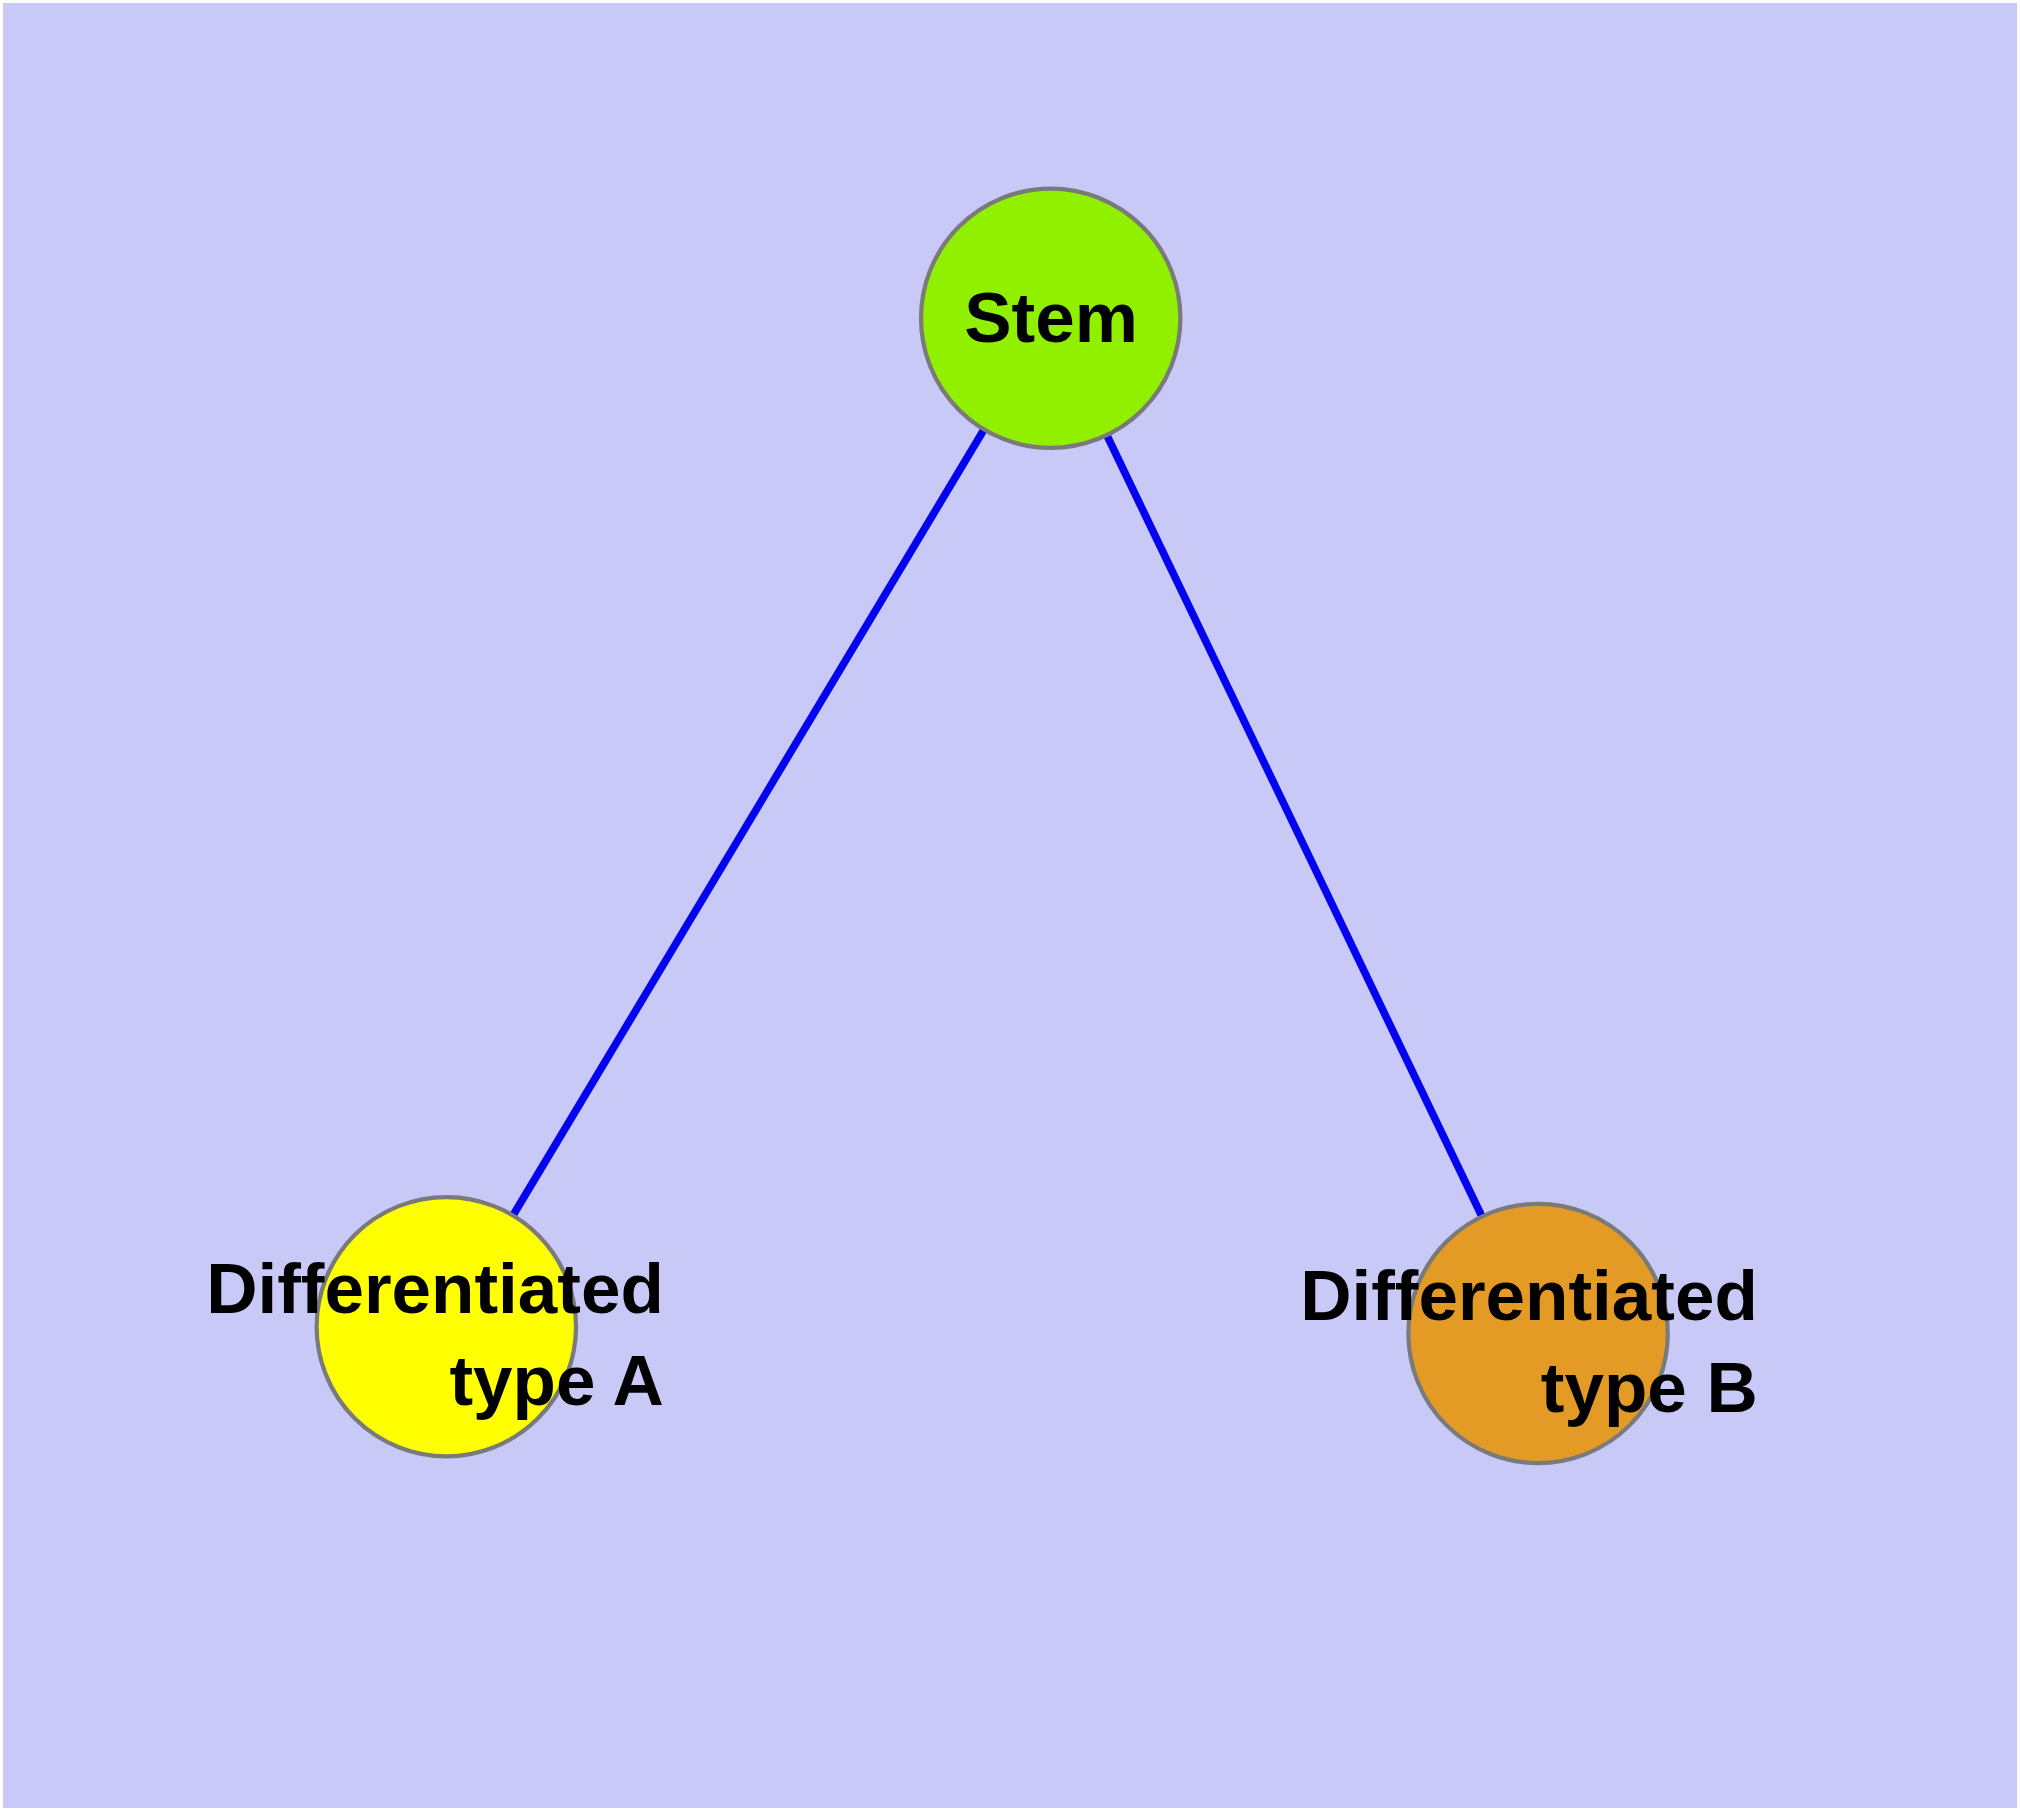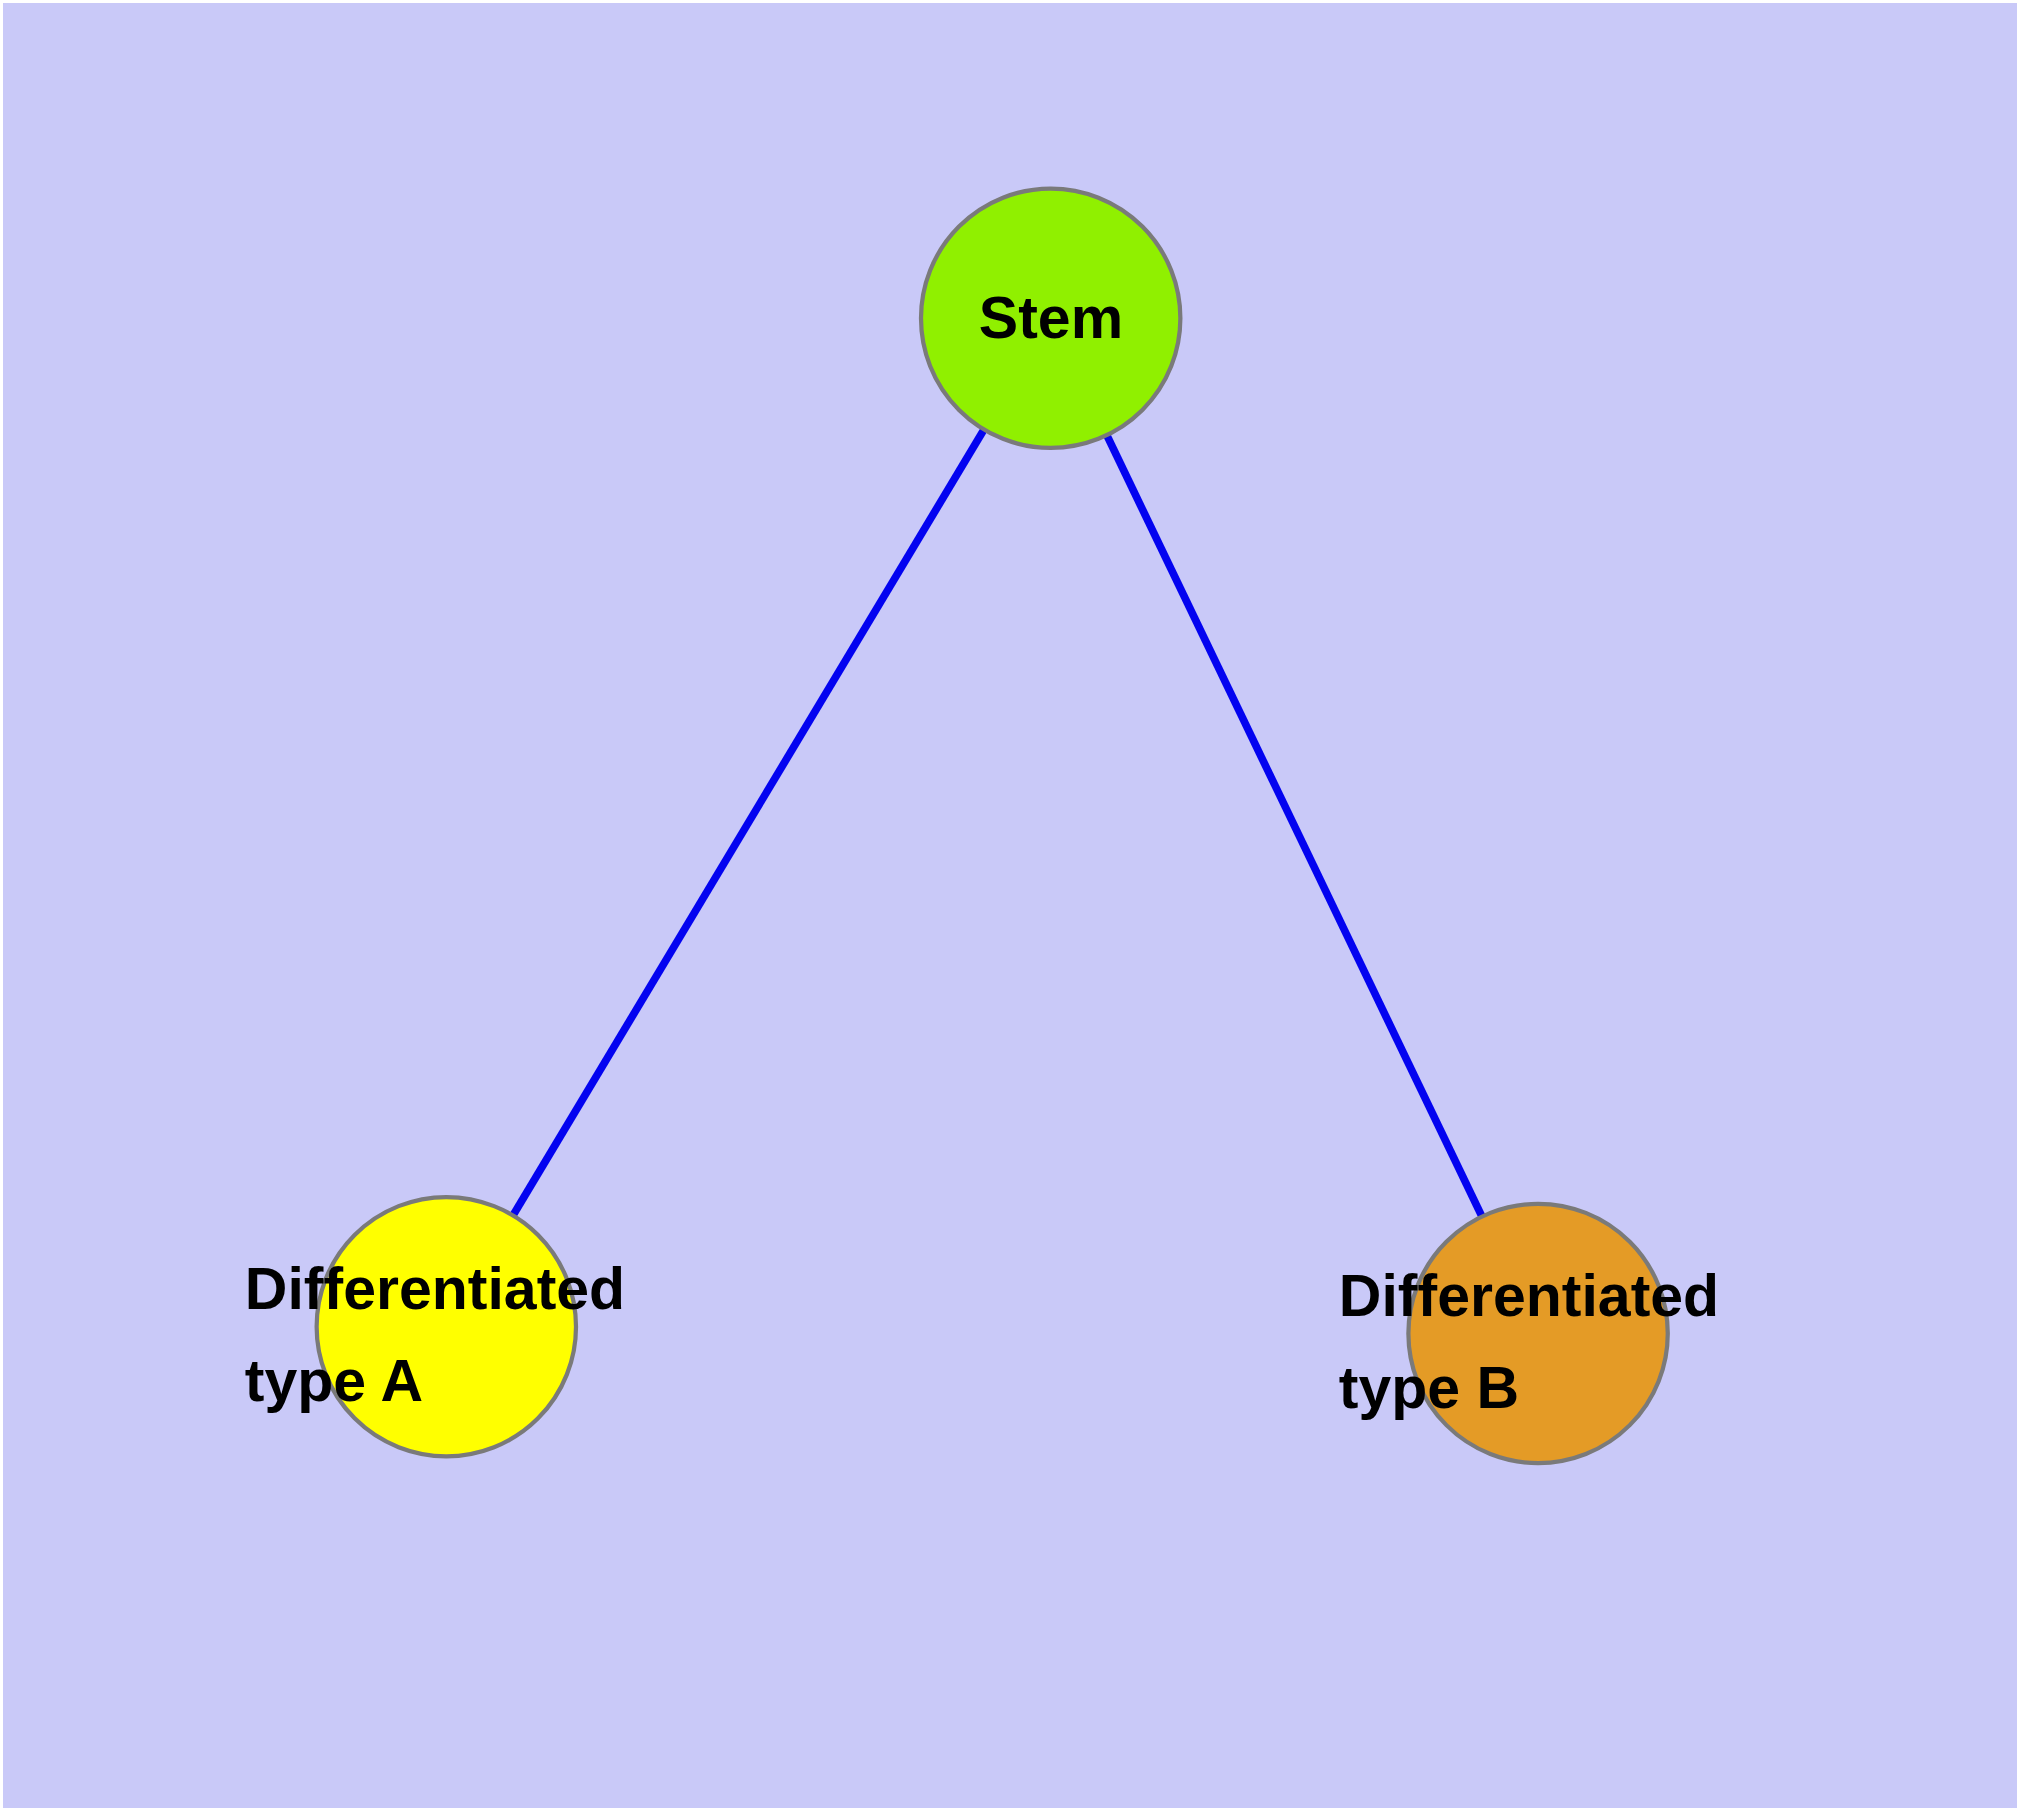--- a/index.html
+++ b/index.html
@@ -29,22 +29,22 @@
     fill: none;
   }
   .node-circle {
     stroke: #7a7a7a;
     stroke-width: 5;
   }
   .node-label {
     position: absolute;
     transform: translate(-50%, -50%);
     width: max-content;
-    text-align: left;
-    font-size: 59px;
+    text-align: right;
+    font-size: 71px;
     line-height: 92px;
     font-weight: 700;
     color: #000000;
     white-space: pre-line;
     letter-spacing: 0px;
   }
 </style>
 </head>
 <body>
 

